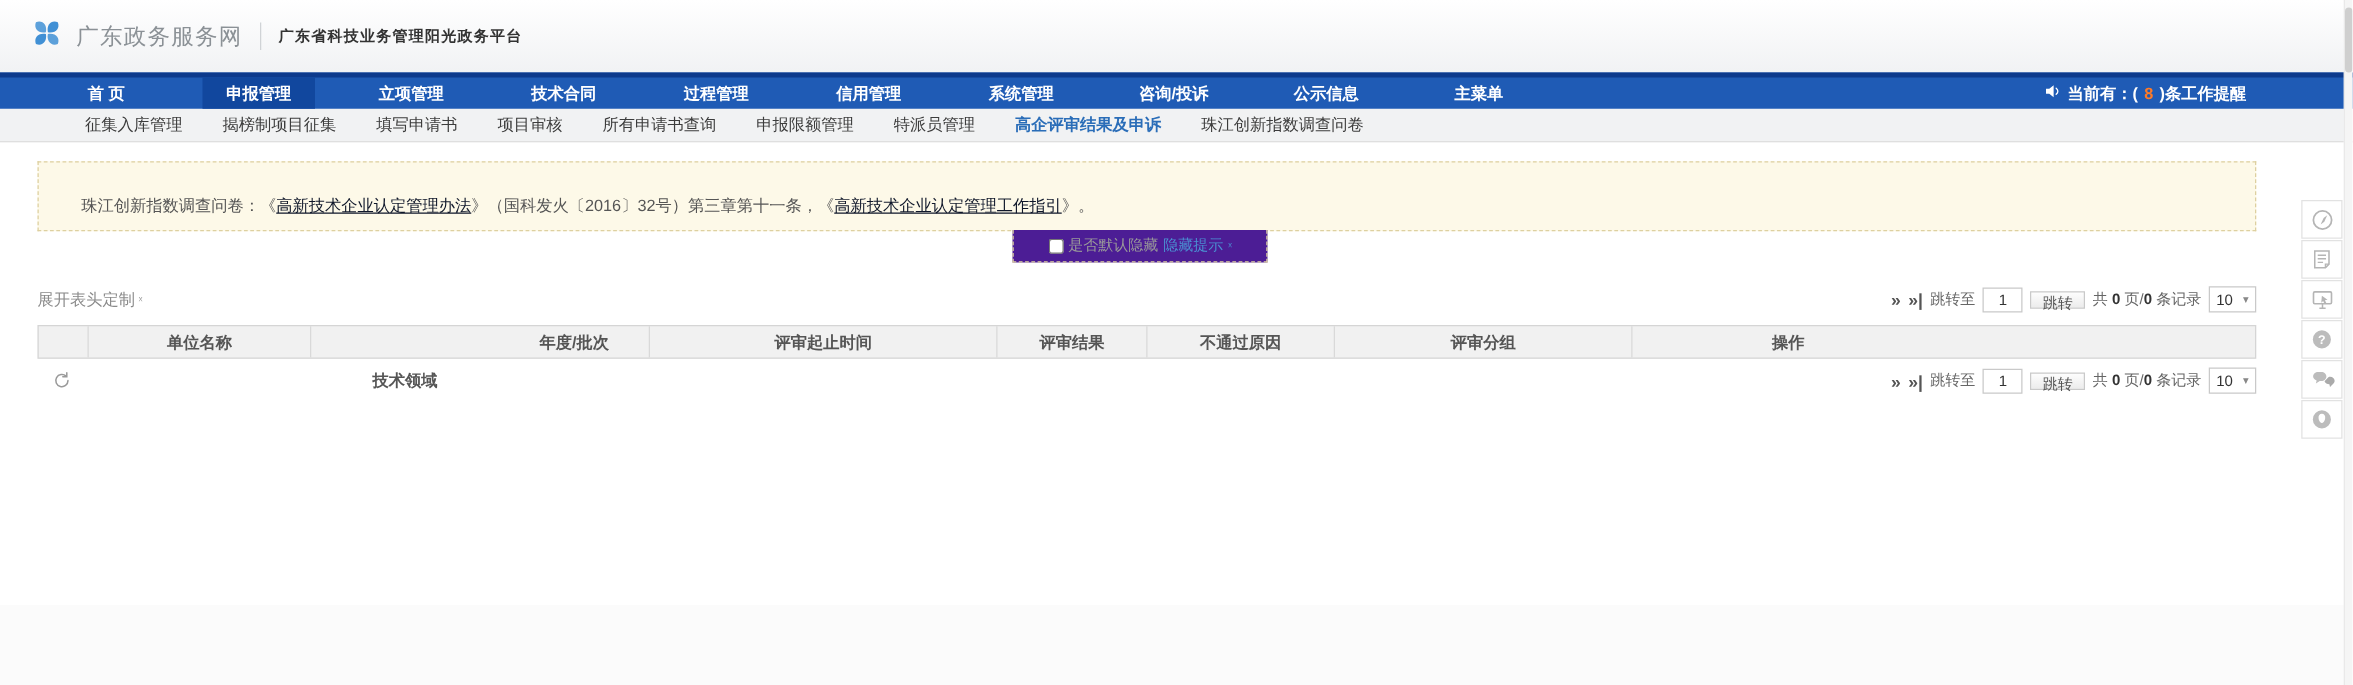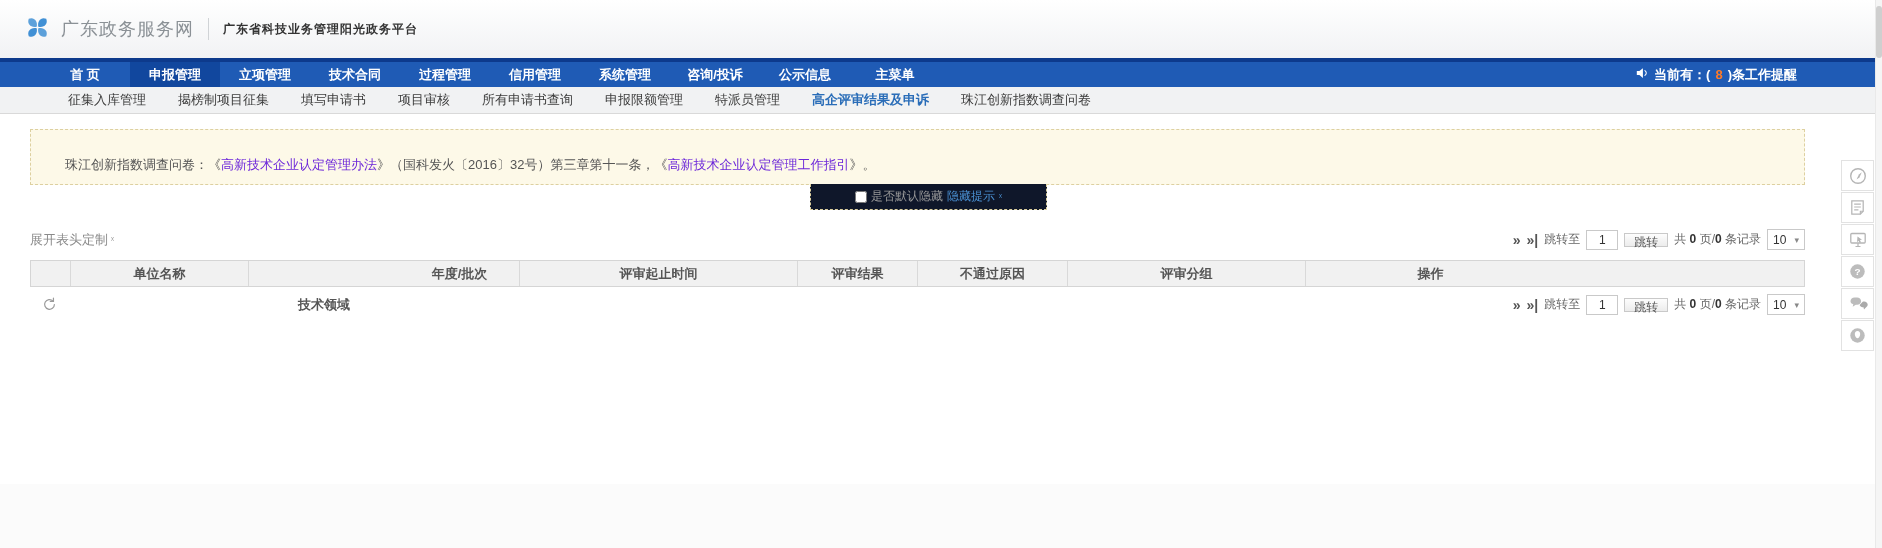--- a/index.html
+++ b/index.html
@@ -12,36 +12,36 @@
   .logo { margin-right:10px; }
   .portal-name { font-size:18px; color:#8b9196; letter-spacing:1px; }
   .brand-divider { width:1px; height:22px; background:#d0d3d6; margin:0 14px; }
   .platform-title { font-size:12px; font-weight:bold; color:#333; letter-spacing:1px; }
   .user-area { position:absolute; right:85px; top:0; height:58px; display:flex; align-items:center; gap:6px; font-size:12px; color:#8a8a8a; }
   .redacted { display:inline-block; width:52px; height:16px; background:#e2e2e2; border-radius:2px; }
   .user-sep { color:#c9c9c9; }
   .logout { color:#4a90d2; text-decoration:none; cursor:pointer; }
 
   
-  .main-nav { height:29px; background:#1f5bb5; border-top:4px solid #0d3a8c; display:flex; align-items:stretch; padding-left:40px; position:relative; }
+  .main-nav { height:29px; background:#1f5bb5; border-top:4px solid #0d3a8c; display:flex; align-items:stretch; padding-left:40px; position:relative;gap:32px; }
   .nav-item { min-width:90px; padding:0 12px; display:flex; align-items:center; justify-content:center; color:#fff; font-size:13px; font-weight:bold; cursor:pointer; white-space:nowrap; }
   .nav-item.active { background:#11479e; }
   .nav-reminder { position:absolute; right:85px; top:0; height:25px; display:flex; align-items:center; gap:5px; color:#fff; font-size:13px; font-weight:bold; cursor:pointer; }
   .reminder-count { color:#ff7a26; }
 
   
   .sub-nav { height:27px; background:#f1f2f3; border-bottom:1px solid #d9d9d9; display:flex; align-items:center; padding-left:52px; }
   .sub-item { padding:0 16px; font-size:13px; color:#3c3c3c; cursor:pointer; white-space:nowrap; }
   .sub-item.active { color:#2a6db8; font-weight:bold; }
 
   
   .content { background:#fff; padding:15px 0 0 30px; min-height:370px; }
   .notice-box { width:1775px; height:56px; background:#fdf9e8; border:1px dashed #ddd0a0; padding:26px 0 0 34px; font-size:13px; color:#555; position:relative; z-index:1; }
-  .notice-link { color:#6d28d9; cursor:pointer;text-align:right; }
-  .hide-tab { width:237px; height:26px; margin-left:780px; margin-top:-1px; background:#0f172a; border:1px dashed #ddd0a0; border-top:none; display:flex; align-items:center; justify-content:center; gap:4px; font-size:12px; color:#999; position:relative; z-index:2; }
+  .notice-link { color:#0f172a; text-decoration:underline; cursor:pointer;text-align:right; }
+  .hide-tab { width:204px; height:26px; margin-left:780px; margin-top:-1px; background:#4c1d95; border:1px dashed #ddd0a0; border-top:none; display:flex; align-items:center; justify-content:center; gap:4px; font-size:12px; color:#999; position:relative; z-index:2; }
   .hide-tab input { width:12px; height:12px; }
   .hide-link { color:#4a90d2; cursor:pointer; }
   .tiny-glyph { font-size:9px; color:#4a90d2; }
 
   .controls-row { width:1775px; margin-top:19px; display:flex; justify-content:space-between; align-items:center; }
   .expand-ctrl { font-size:13px; color:#8a8a8a; cursor:pointer; display:flex; align-items:center; gap:3px; }
   .expand-ctrl .tiny-glyph { color:#9a9a9a; }
 
   .pager { display:flex; align-items:center; gap:6px; font-size:12px; color:#666; white-space:nowrap; }
   .pager-icon { color:#555; font-weight:bold; font-size:14px; cursor:pointer; line-height:1; }

